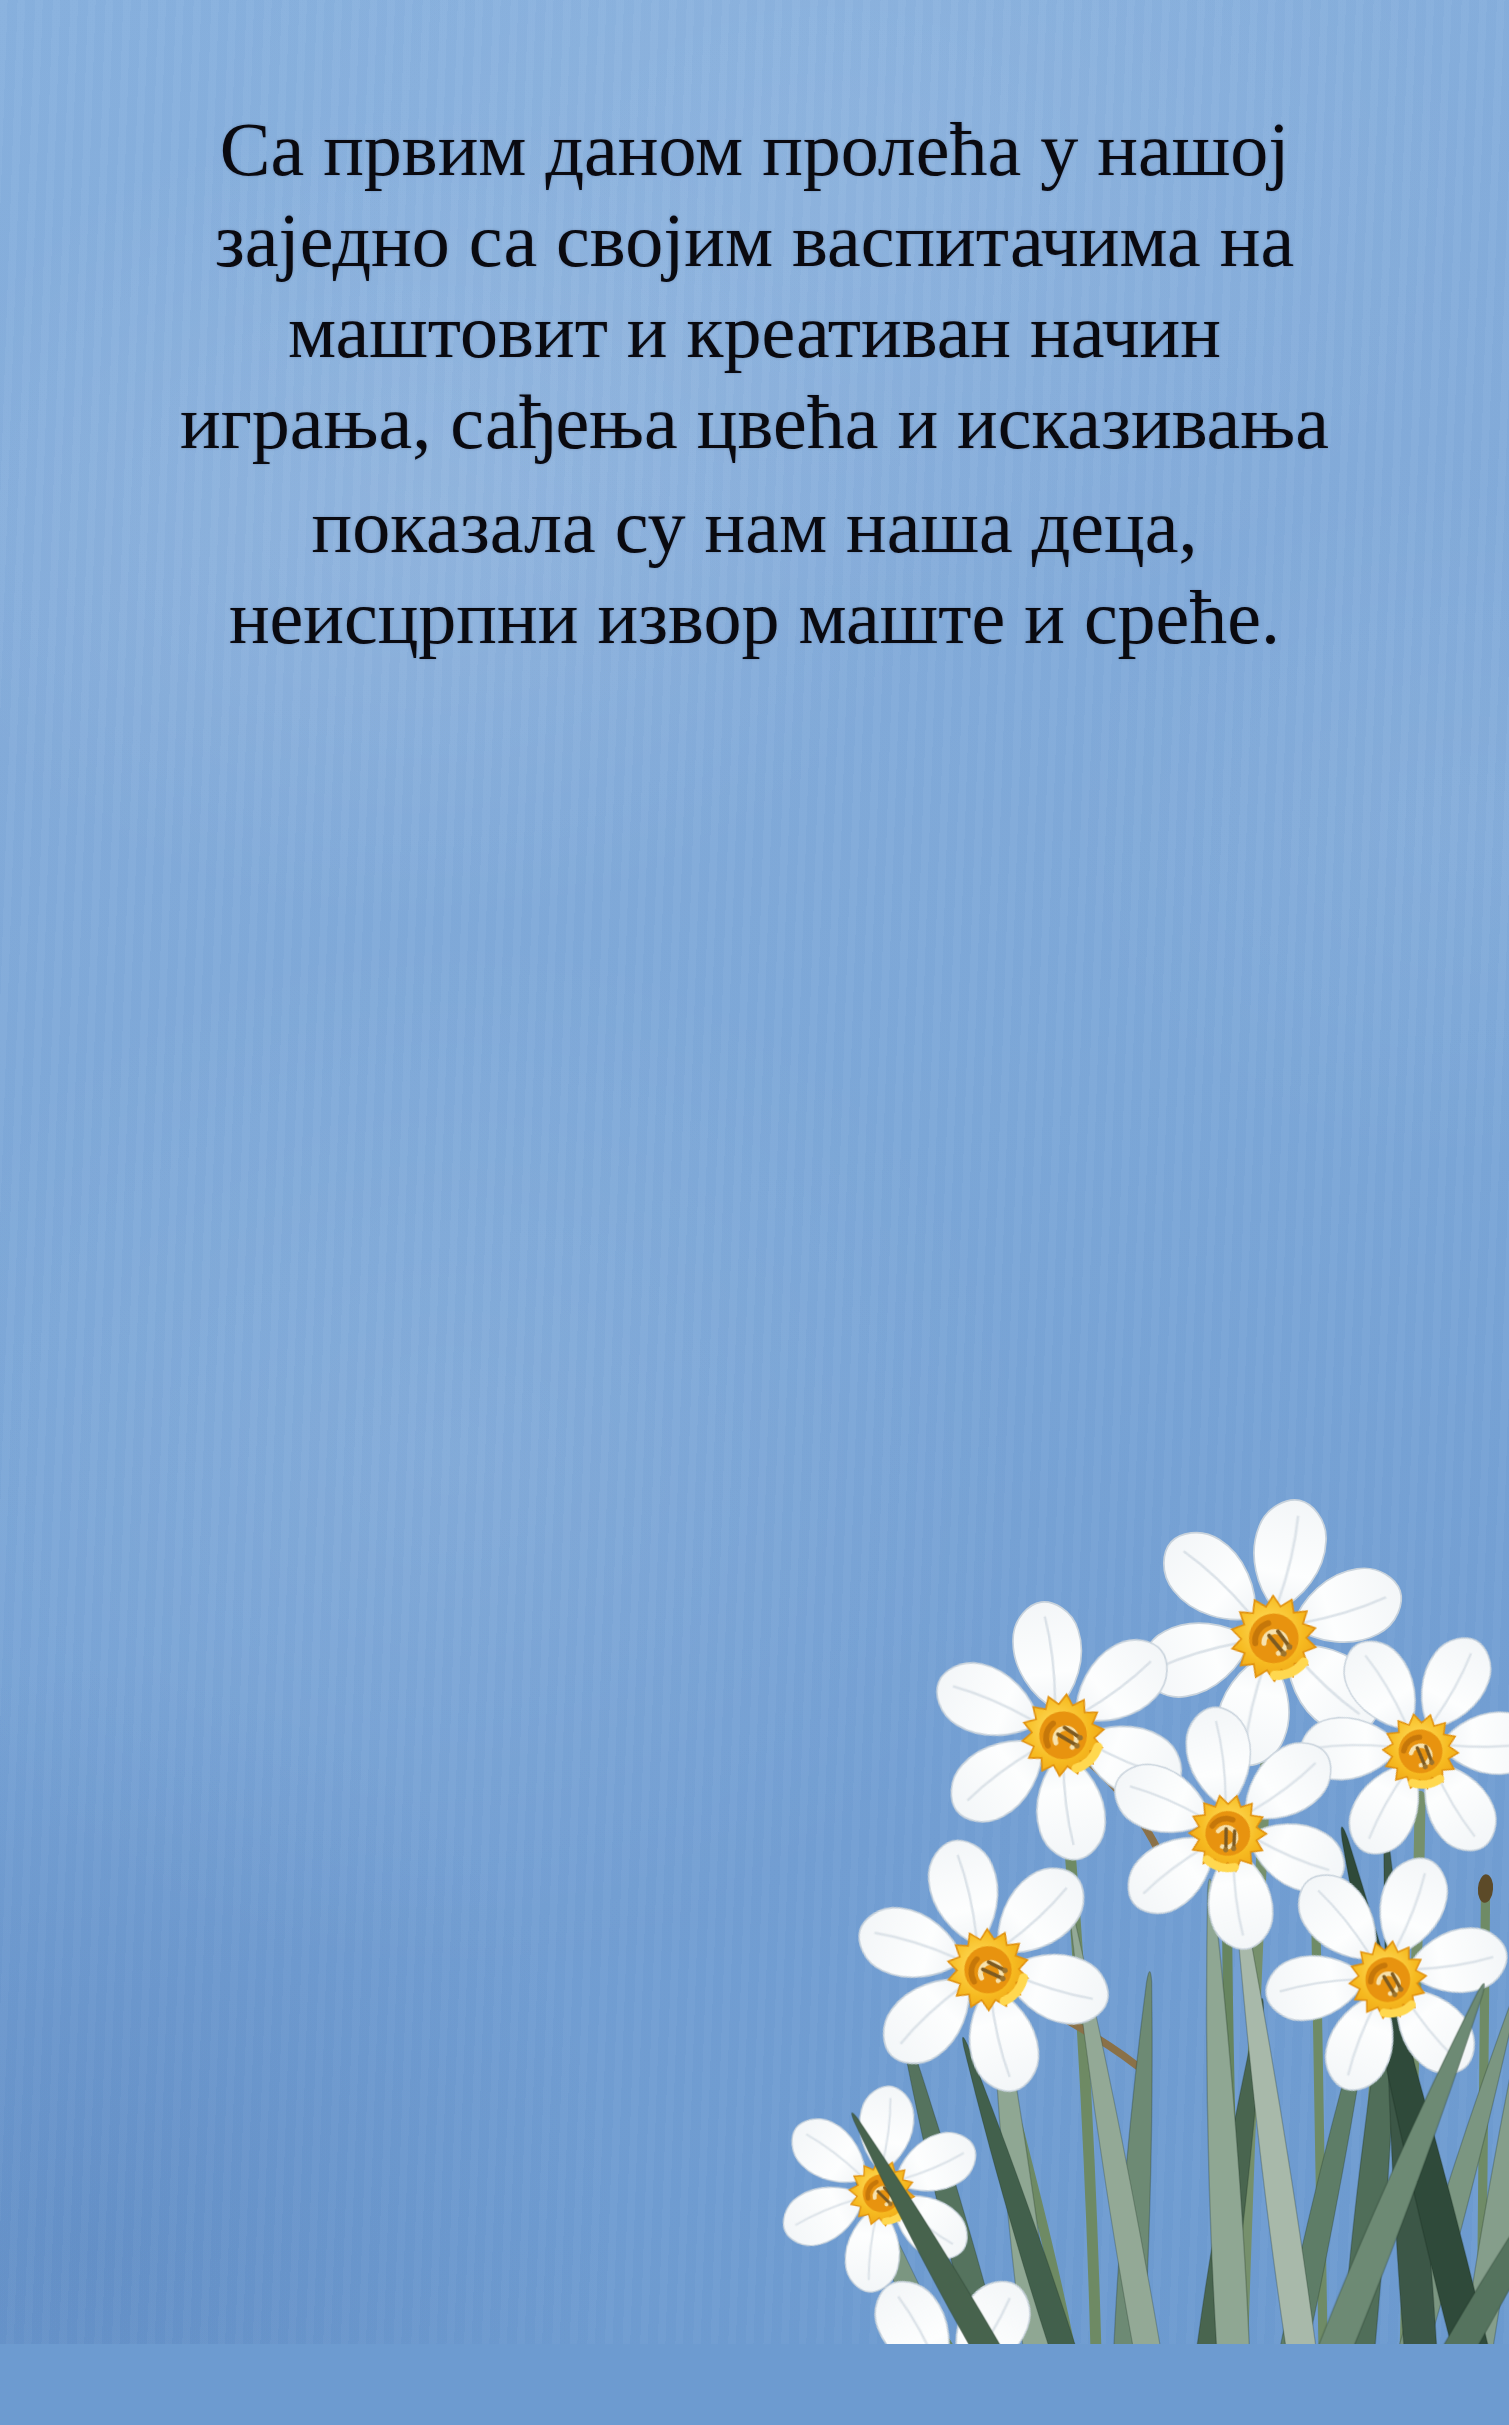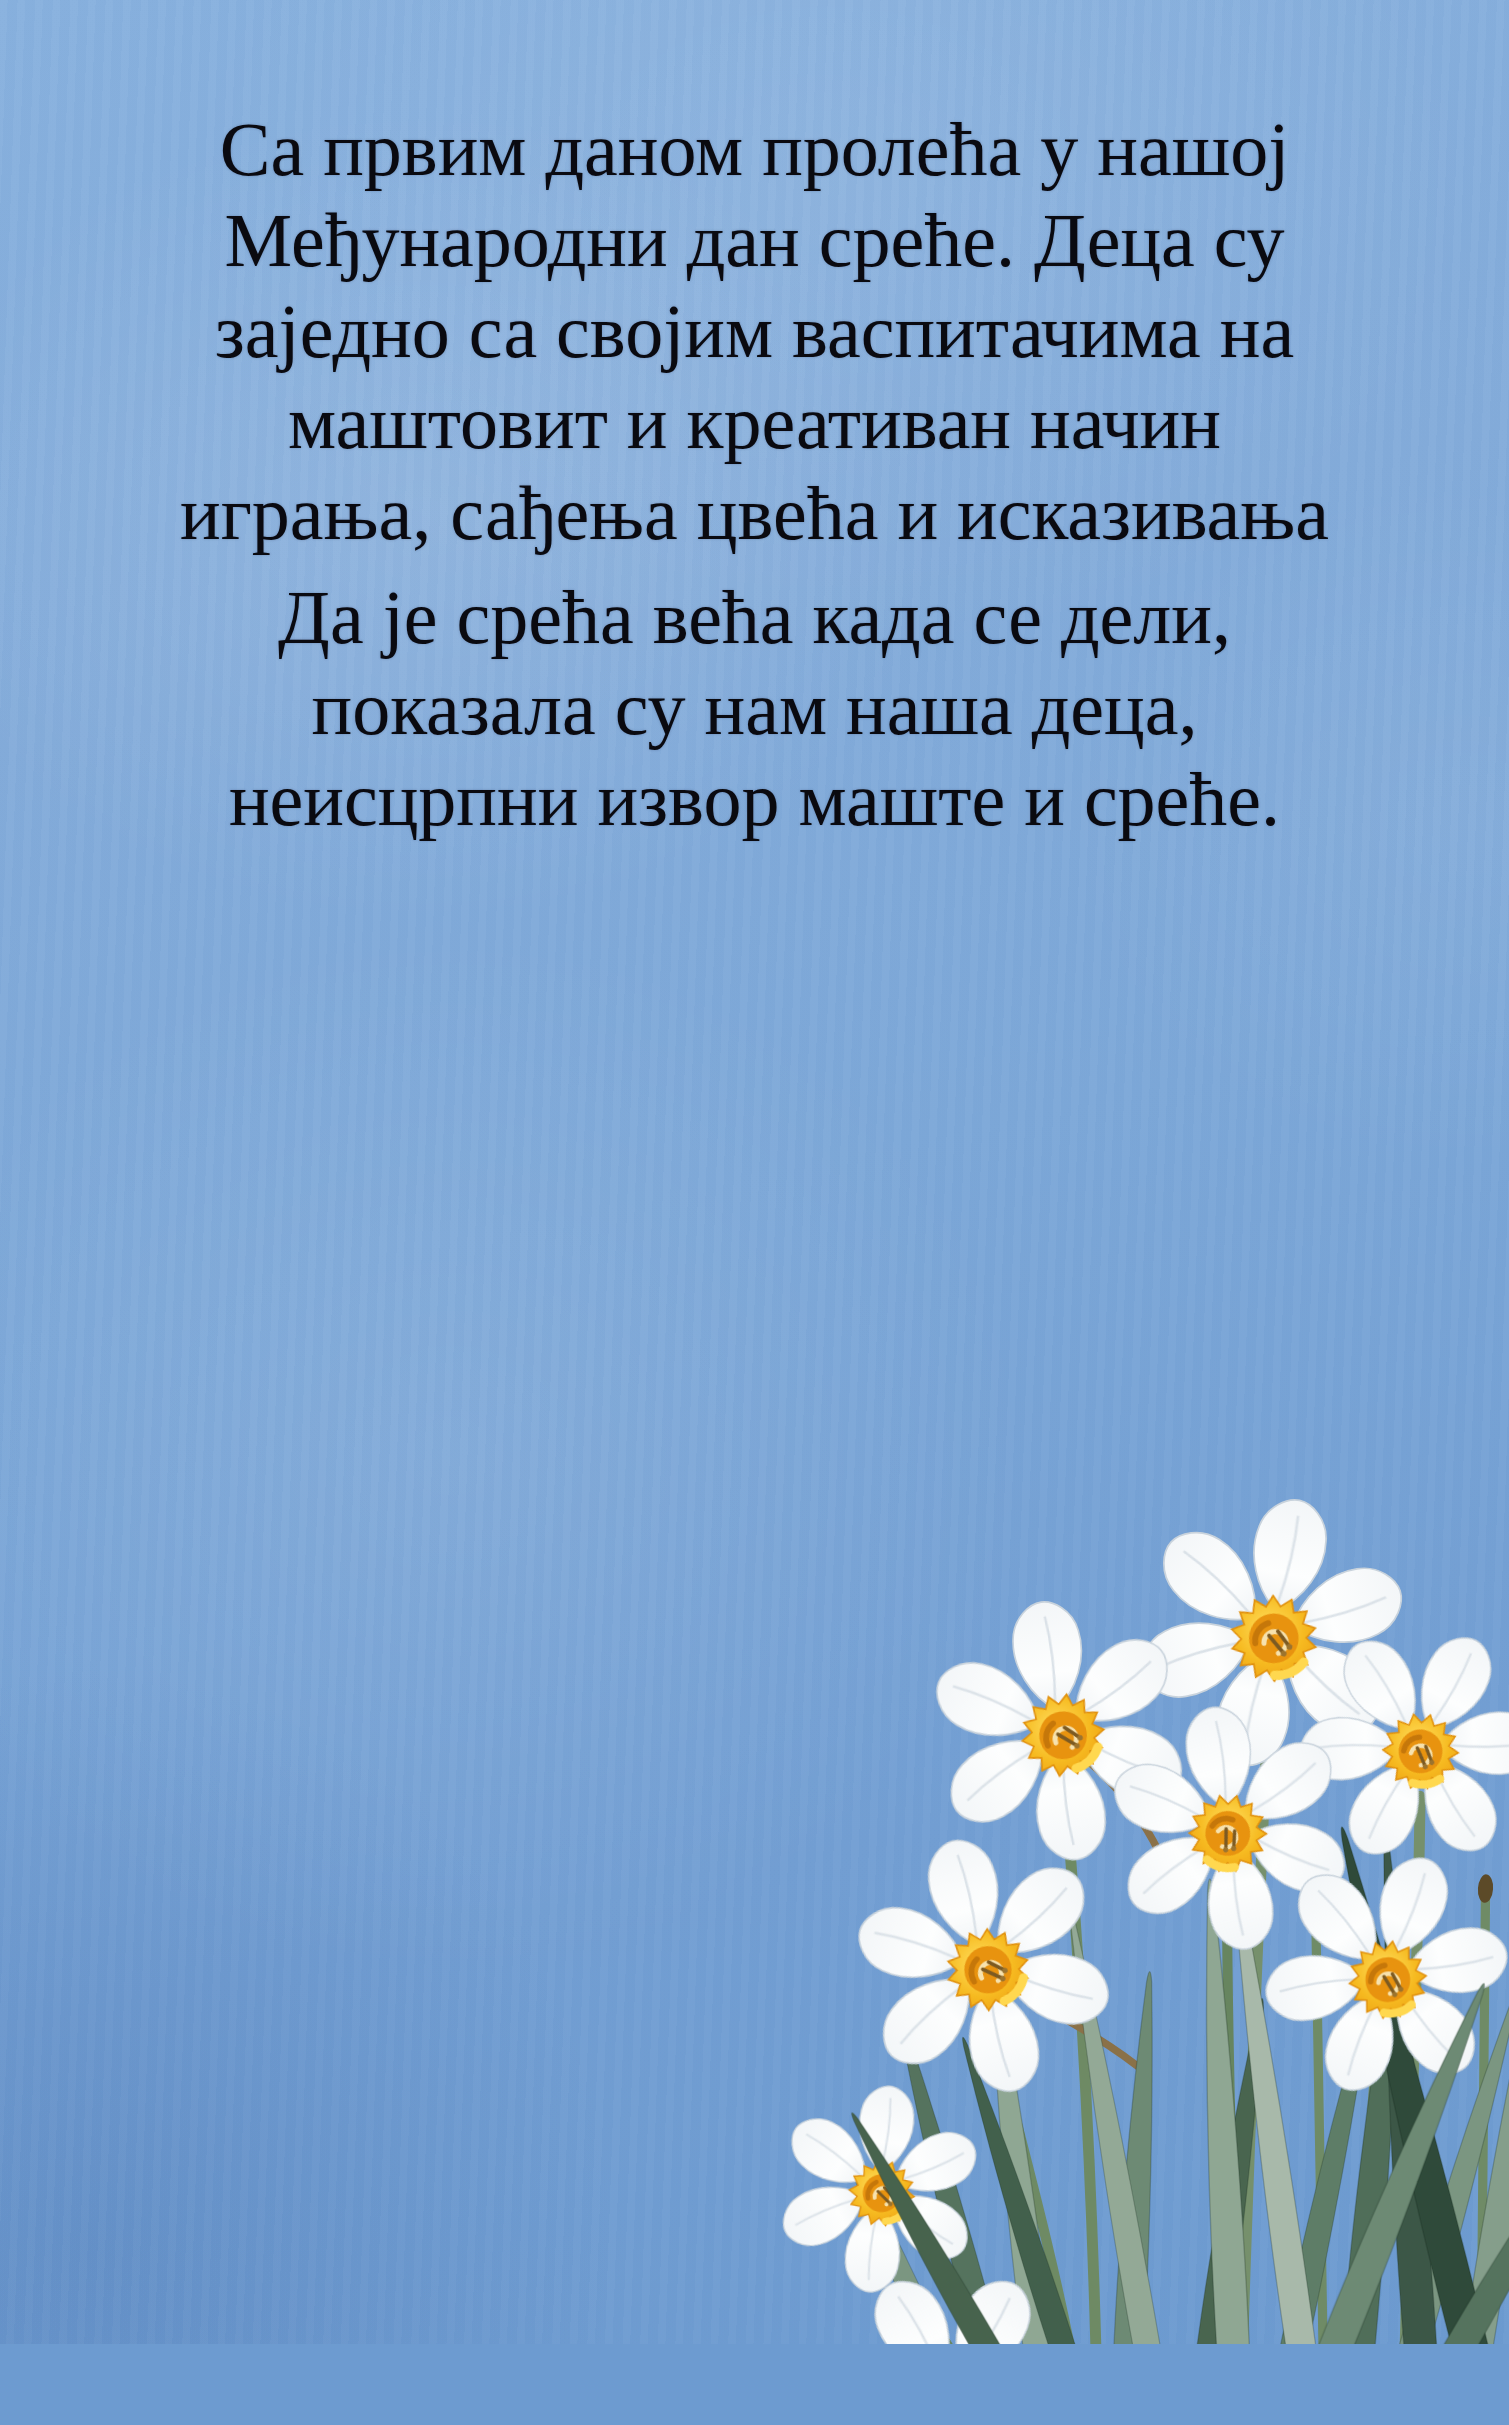--- a/index.html
+++ b/index.html
@@ -60,27 +60,25 @@
 </head>
 <body>
 
 <div class="canvas">
 
   <div class="bg"></div>
 
   <div class="text-block">
     <p class="para">
       <span class="line">Са првим даном пролећа у нашој</span>
-      <span class="line">Међународни дан среће. Деца су</span>
       <span class="line">заједно са својим васпитачима на</span>
       <span class="line">маштовит и креативан начин</span>
       <span class="line">играња, сађења цвећа и исказивања</span>
     </p>
     <p class="para">
-      <span class="line">Да је срећа већа када се дели,</span>
       <span class="line">показала су нам наша деца,</span>
       <span class="line">неисцрпни извор маште и среће.</span>
     </p>
   </div>
 
   <svg class="flowers" viewBox="0 0 1798 2890" width="1509" height="2426" aria-hidden="true">
     <defs>
       <linearGradient id="petalG" x1="0" y1="0" x2="0" y2="-1" gradientTransform="scale(1,158)" gradientUnits="userSpaceOnUse">
         <stop offset="0" stop-color="#e9eef2"></stop>
         <stop offset="0.45" stop-color="#fdfefe"></stop>

